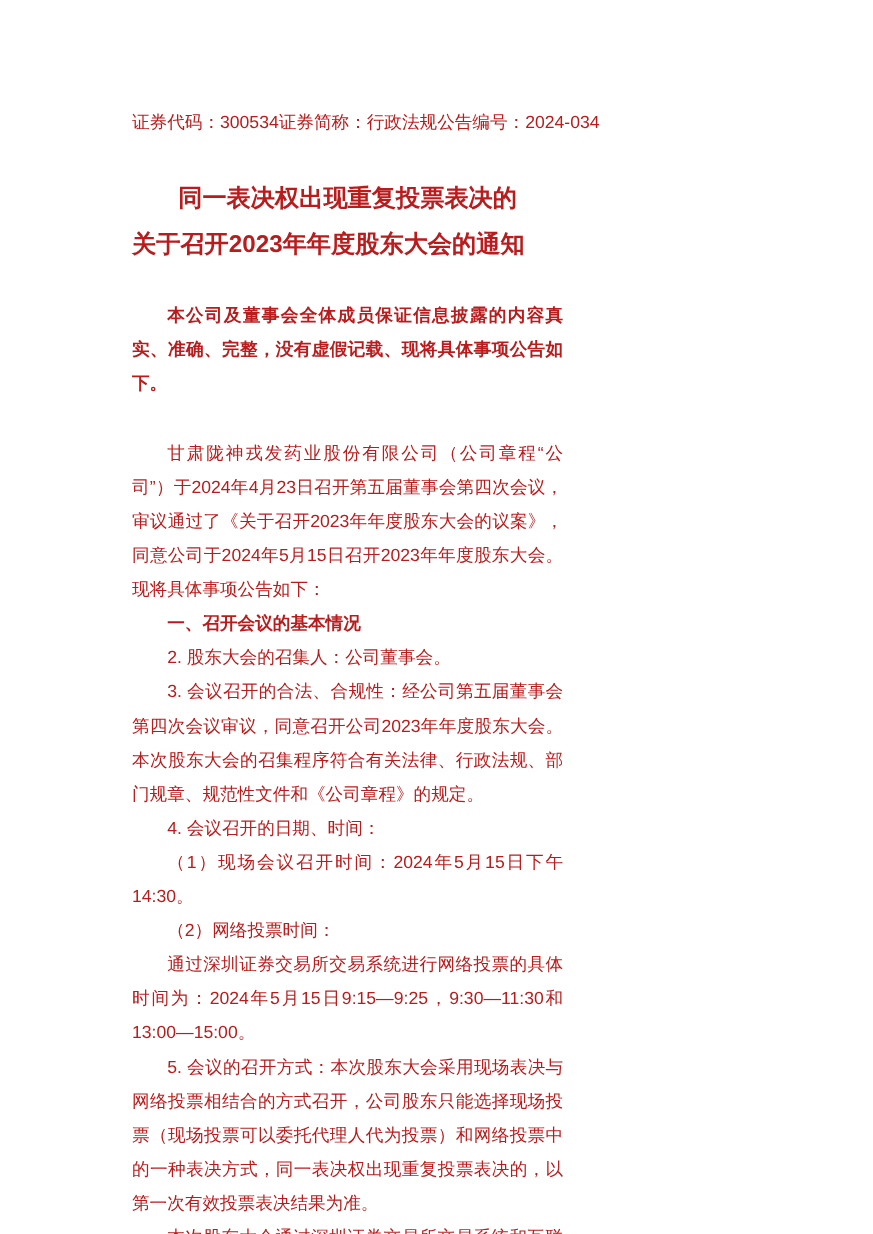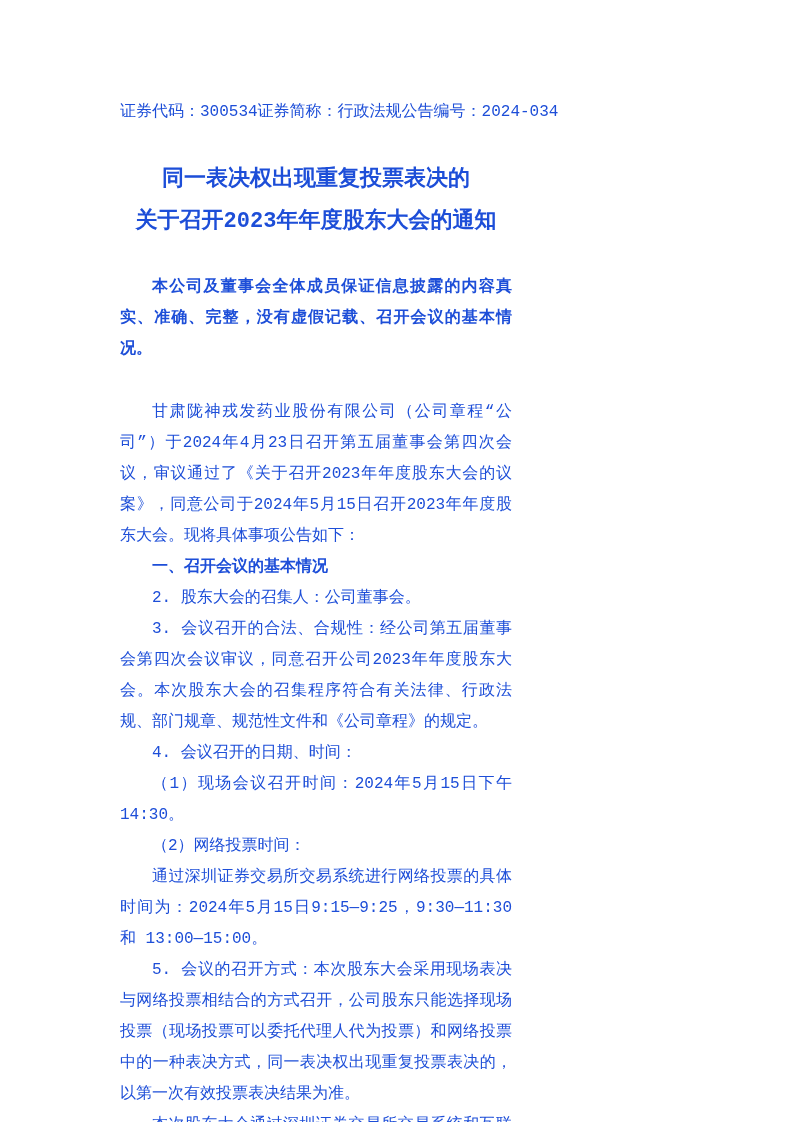--- a/index.html
+++ b/index.html
@@ -7,41 +7,40 @@
     padding: 0;
     background: #ffffff;
   }
   .page {
     position: relative;
     width: 630px;
     height: 1122px;
     box-sizing: border-box;
     padding: 100px 118px 0 120px;
     background: #ffffff;
-    color: #1d4ed8;
-    font-family: Liberation Mono, monospace;
+    color: #b91c1c;
+    font-family: Liberation Sans, sans-serif;
   }
   .header-row {
     display: flex;
     justify-content: space-between;
     align-items: baseline;
     font-size: 16px;
     line-height: 24px;
     white-space: nowrap;
   }
   .title-company {
     margin: 41px 0 0 0;
     text-align: center;
     font-size: 22px;
     font-weight: bold;
     line-height: 30px;
   }
   .title-notice {
     margin: 12px 0 0 0;
-    text-align: center;
     font-size: 22px;
     font-weight: bold;
     line-height: 30px;
   }
   .para {
     margin: 0;
     font-size: 16px;
     line-height: 31px;
     text-align: justify;
     text-indent: 2em;
@@ -67,21 +66,21 @@
 
   <div class="header-row">
     <span>证券代码：300534</span>
     <span>证券简称：行政法规</span>
     <span>公告编号：2024-034</span>
   </div>
 
   <div class="title-company">同一表决权出现重复投票表决的</div>
   <div class="title-notice">关于召开2023年年度股东大会的通知</div>
 
-  <p class="para disclaimer">本公司及董事会全体成员保证信息披露的内容真实、准确、完整，没有虚假记载、召开会议的基本情况。</p>
+  <p class="para disclaimer">本公司及董事会全体成员保证信息披露的内容真实、准确、完整，没有虚假记载、现将具体事项公告如下。</p>
 
   <p class="para intro">甘肃陇神戎发药业股份有限公司（公司章程“公司”）于2024年4月23日召开第五届董事会第四次会议，审议通过了《关于召开2023年年度股东大会的议案》，同意公司于2024年5月15日召开2023年年度股东大会。现将具体事项公告如下：</p>
   <p class="para heading">一、召开会议的基本情况</p>
   <p class="para">2. 股东大会的召集人：公司董事会。</p>
   <p class="para">3. 会议召开的合法、合规性：经公司第五届董事会第四次会议审议，同意召开公司2023年年度股东大会。本次股东大会的召集程序符合有关法律、行政法规、部门规章、规范性文件和《公司章程》的规定。</p>
   <p class="para">4. 会议召开的日期、时间：</p>
   <p class="para">（1）现场会议召开时间：2024年5月15日下午14:30。</p>
   <p class="para">（2）网络投票时间：</p>
   <p class="para">通过深圳证券交易所交易系统进行网络投票的具体时间为：2024年5月15日9:15—9:25，9:30—11:30和 13:00—15:00。</p>
   <p class="para">5. 会议的召开方式：本次股东大会采用现场表决与网络投票相结合的方式召开，公司股东只能选择现场投票（现场投票可以委托代理人代为投票）和网络投票中的一种表决方式，同一表决权出现重复投票表决的，以第一次有效投票表决结果为准。</p>

